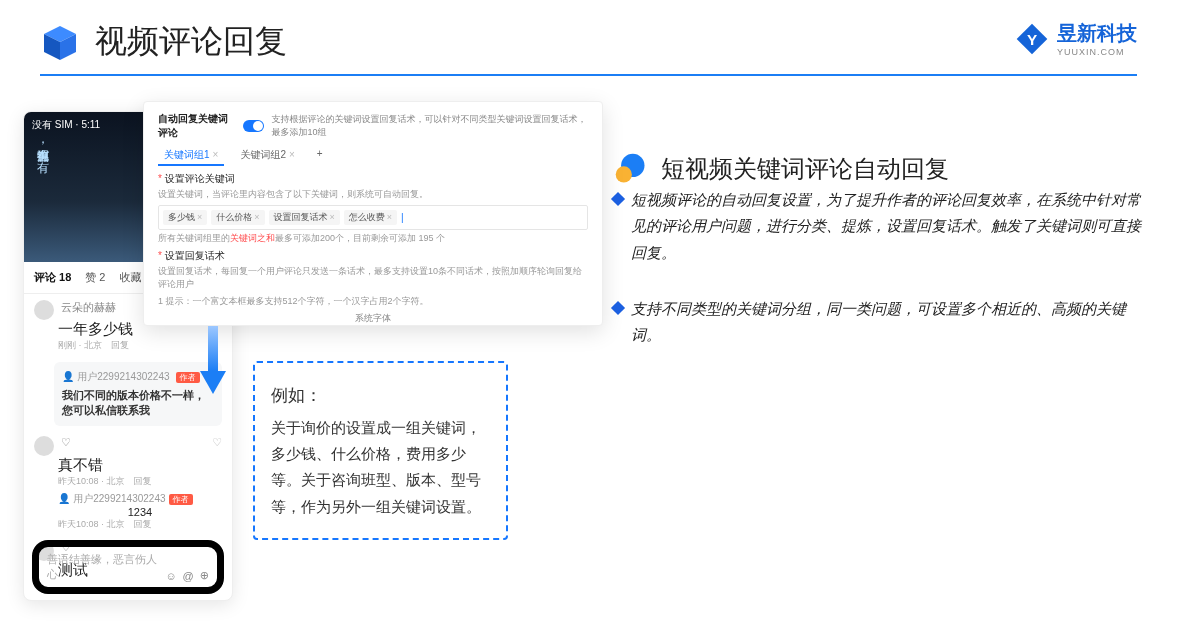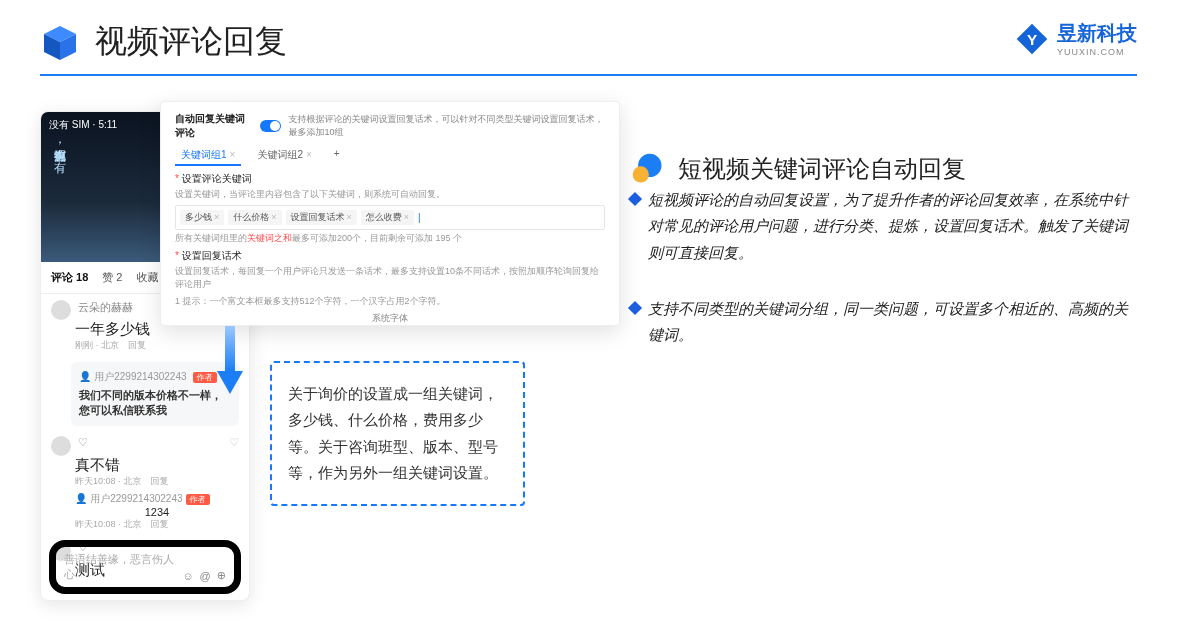--- a/index.html
+++ b/index.html
@@ -29,21 +29,21 @@
   }
   .brand-text { text-align: left; }
   .brand-cn { font-size: 20px; font-weight: 600; color: #1564d8; }
   .brand-en { font-size: 9px; color: #888; letter-spacing: 1px; }
   .divider {
     height: 2px;
     background: linear-gradient(to right, #1b7ef5, #1b7ef5);
     margin: 0 40px 25px 40px;
   }
   .content {
-    display: flex; padding: 0 40px;
+    display: flex; padding: 0 23px;
   }
   
   .left-col {
     width: 530px; position: relative; flex-shrink: 0;
     margin-right: 60px;
   }
   .phone {
     position: absolute; left: 0; top: 10px;
     width: 210px; height: 490px;
     background: #fff; border: 1px solid #eee; border-radius: 8px;
@@ -290,20 +290,21 @@
         <linearGradient id="ag" x1="0" y1="0" x2="0" y2="1">
           <stop offset="0" stop-color="#9cc7ff"></stop>
             <stop offset="1" stop-color="#1b7ef5"></stop>
         </linearGradient>
       </defs>
       <rect x="10" y="0" width="10" height="45" fill="url(#ag)"></rect>
       <polygon points="2,45 28,45 15,68" fill="#1b7ef5"></polygon>
     </svg>
 
     <div class="example-box">
+      <div class="example-title">例如：</div>
       <div>关于询价的设置成一组关键词，多少钱、什么价格，费用多少等。关于咨询班型、版本、型号等，作为另外一组关键词设置。</div>
     </div>
   </div>
 
   <div class="right-col">
     <div class="feature-head">
       <svg class="bubble-icon" viewBox="0 0 40 40">
         <circle cx="22" cy="16" r="13" fill="#1b7ef5"></circle>
         <circle cx="12" cy="26" r="9" fill="#f9b233"></circle>
       </svg>

